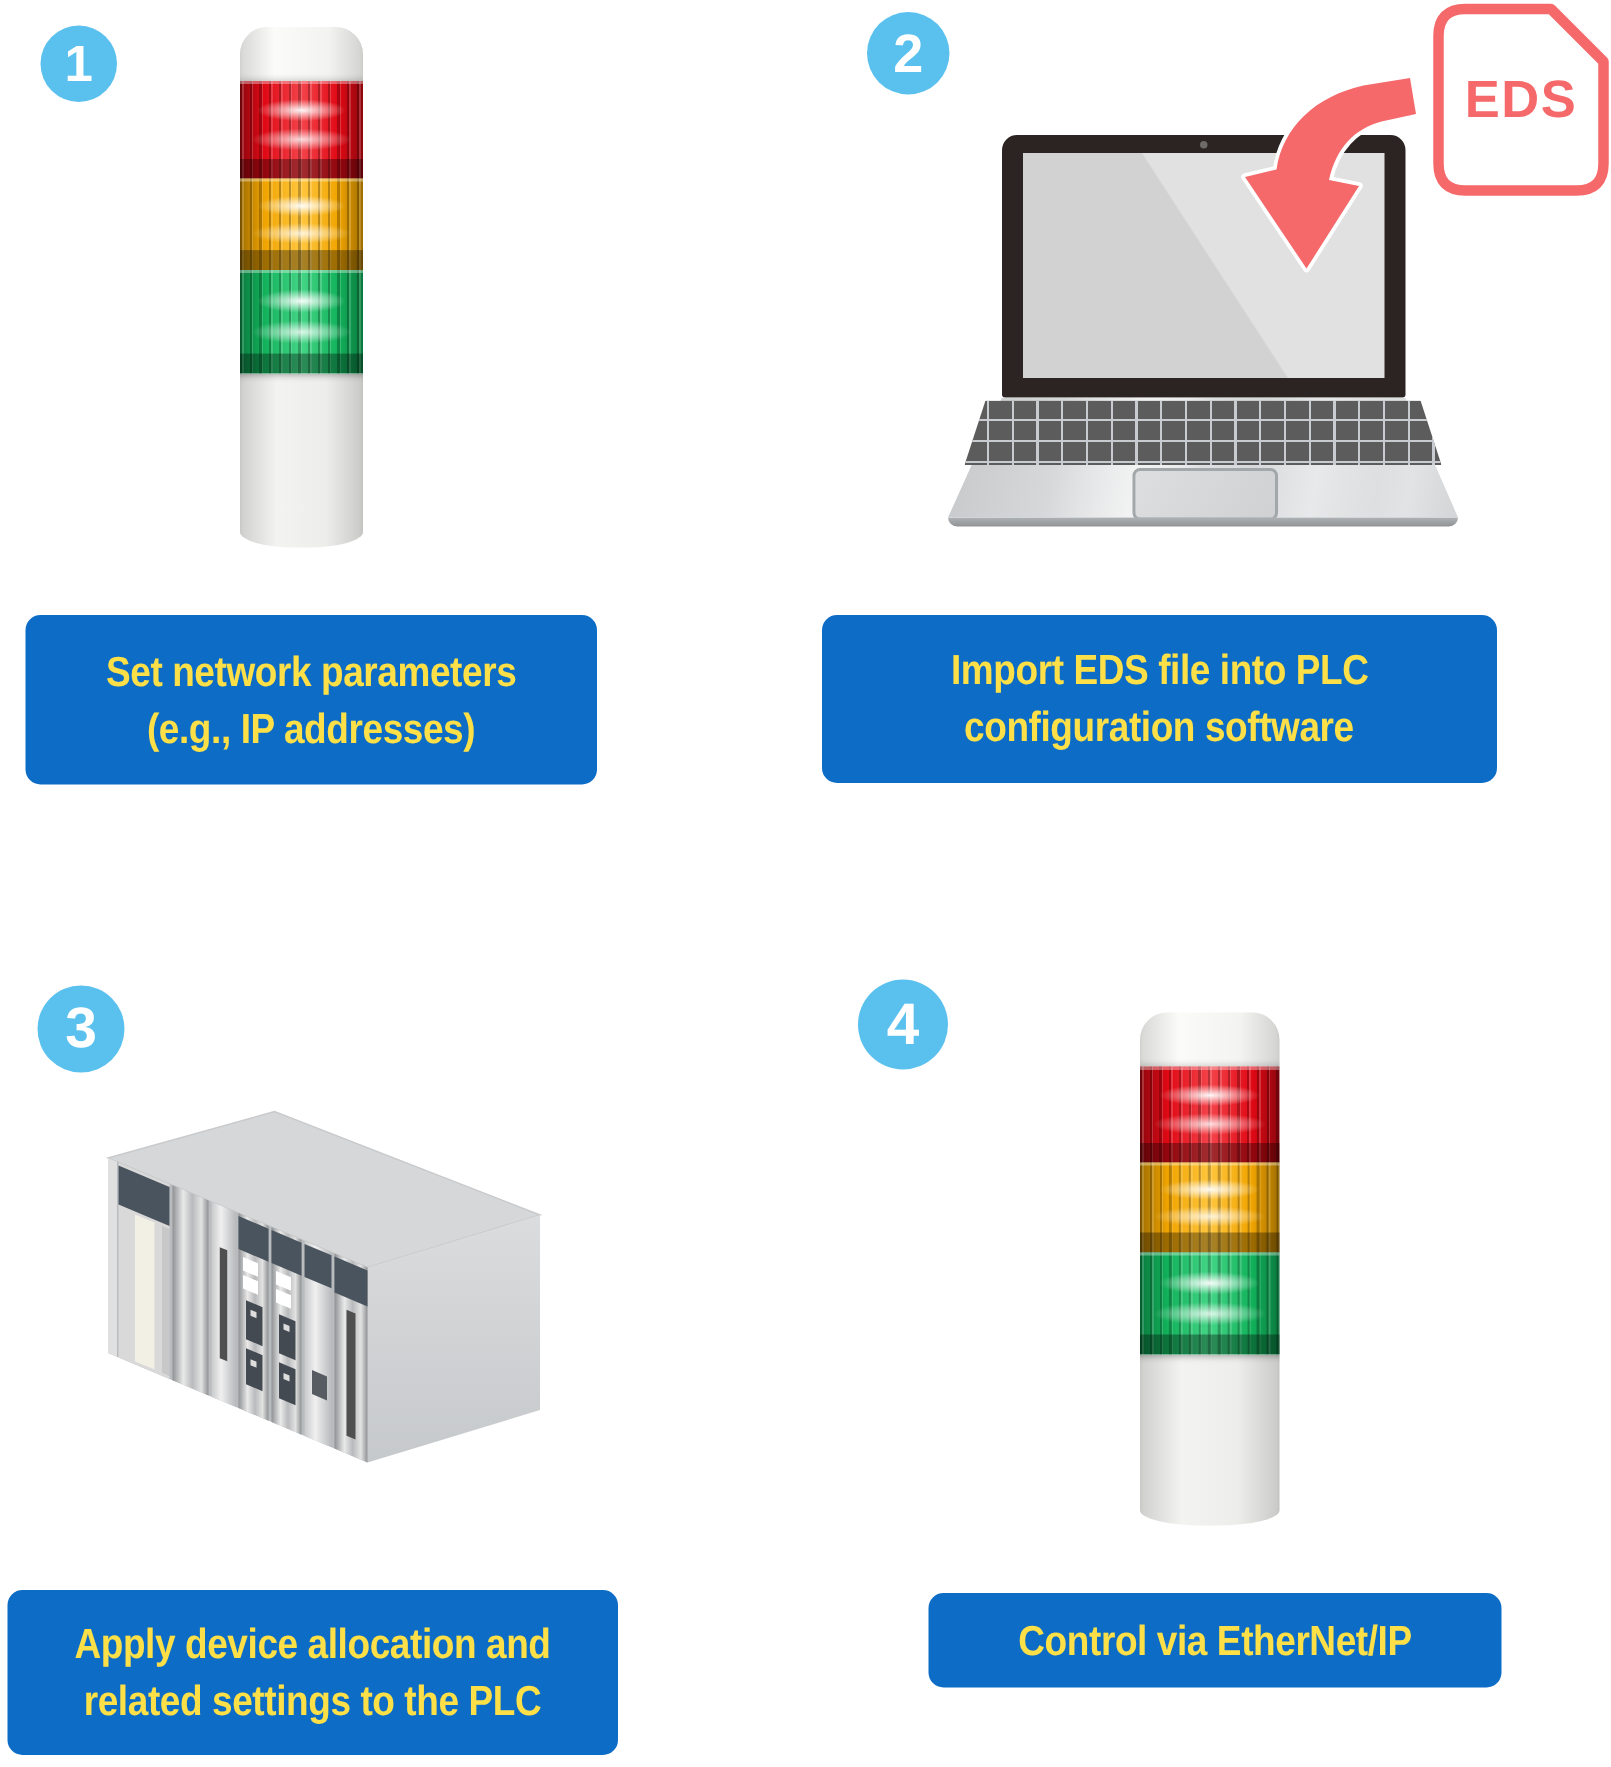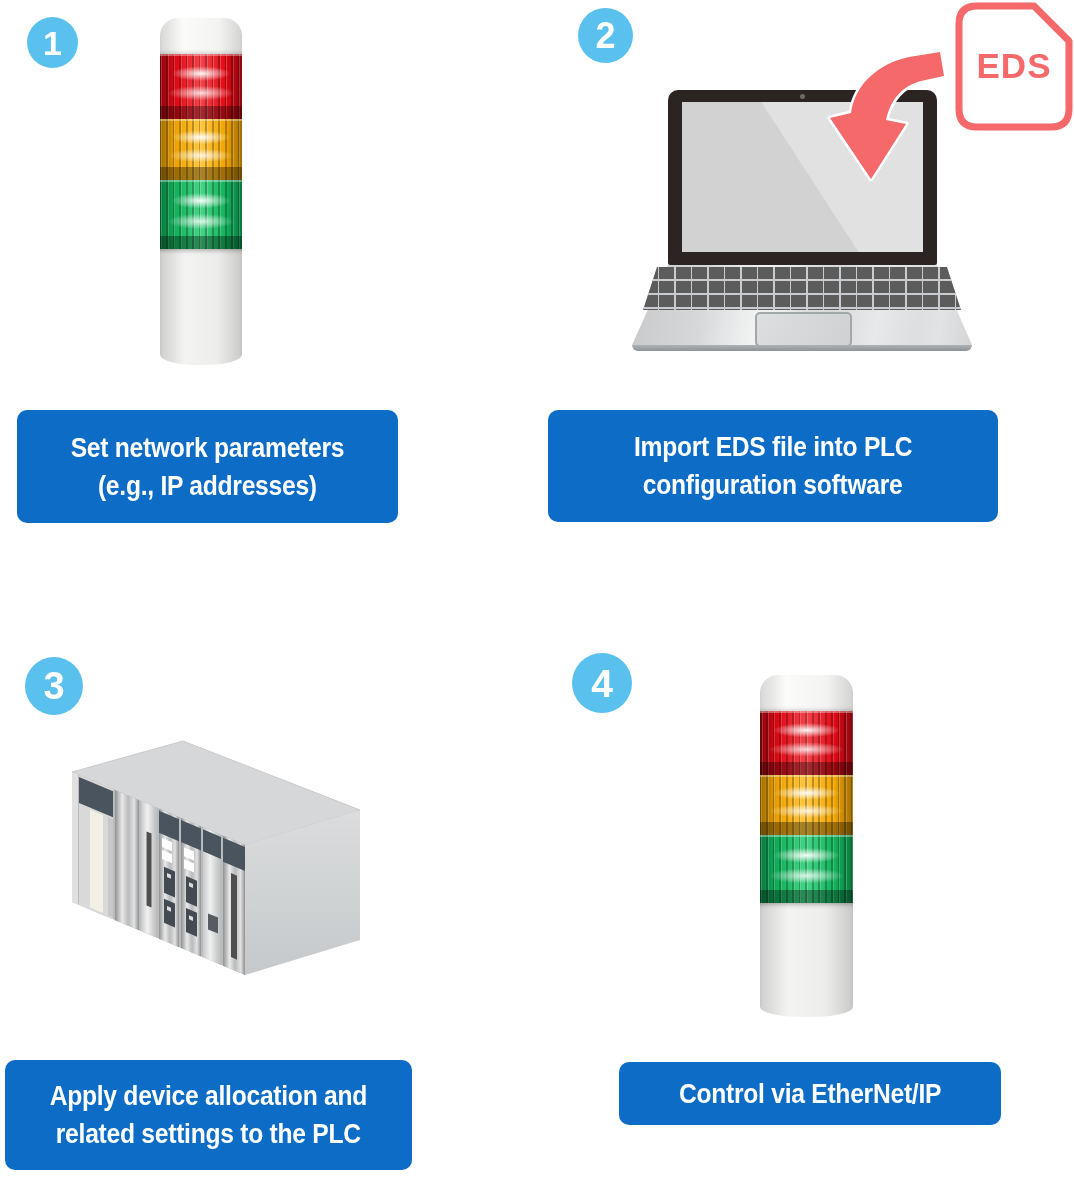--- a/index.html
+++ b/index.html
@@ -12,21 +12,21 @@
   .badge {
     position:absolute; border-radius:50%;
     background:var(--step_badge_bg,#5ac1ef); color:#fff; font-weight:700;
     display:flex; align-items:center; justify-content:center;
     line-height:1;
   }
 
   
   .plaque {
     position:absolute; background:var(--label_bg,#0d6cc5); border-radius:10px;
-    color:#ffffff; font-weight:700; font-size:28px; letter-spacing:-0.3px;
+    color:#fde047; font-weight:700; font-size:28px; letter-spacing:-0.3px;
     display:flex; flex-direction:column; align-items:center; justify-content:center;
     text-align:center;
   }
   .plaque .line { line-height:1.34; white-space:nowrap; transform:scaleX(.88); transform-origin:center; }
 
   
   .tower { position:absolute; display:flex; flex-direction:column; }
   .tower .cap {
     height:10.5%;
     background:linear-gradient(90deg,#d7d7d5,#fbfbf9 28%,#f3f3f1 72%,#d2d2d0);

